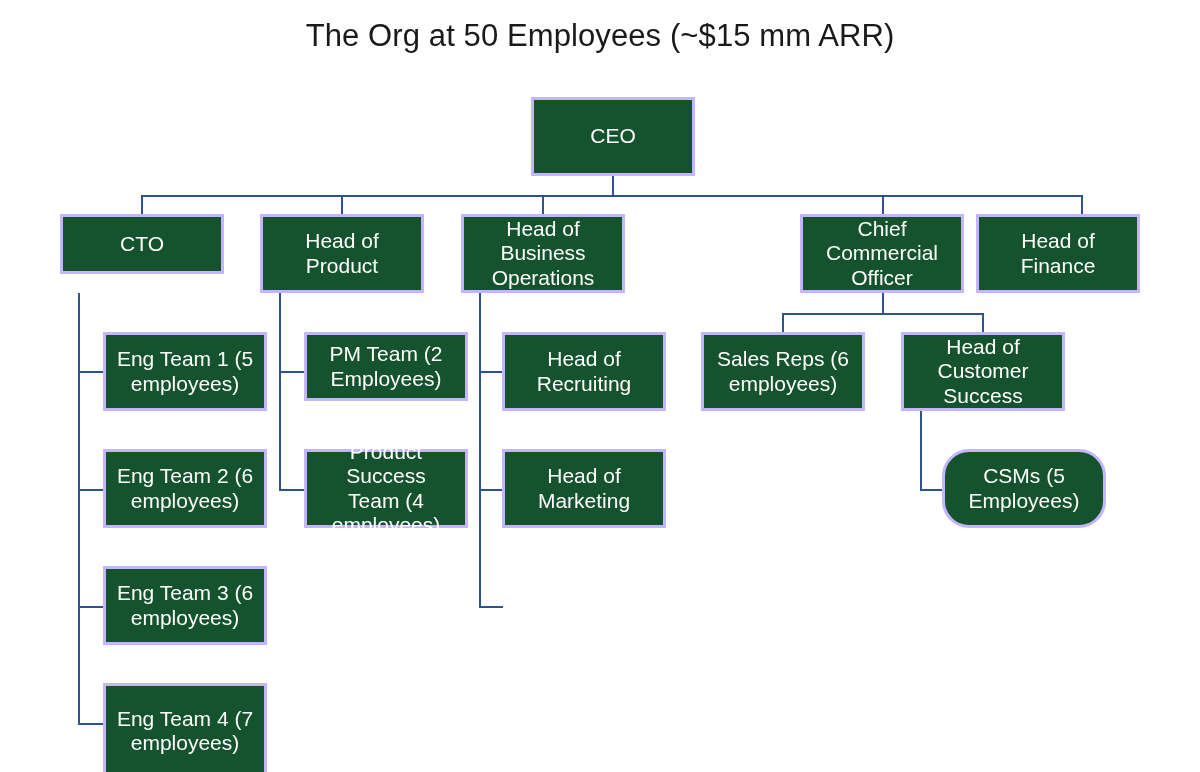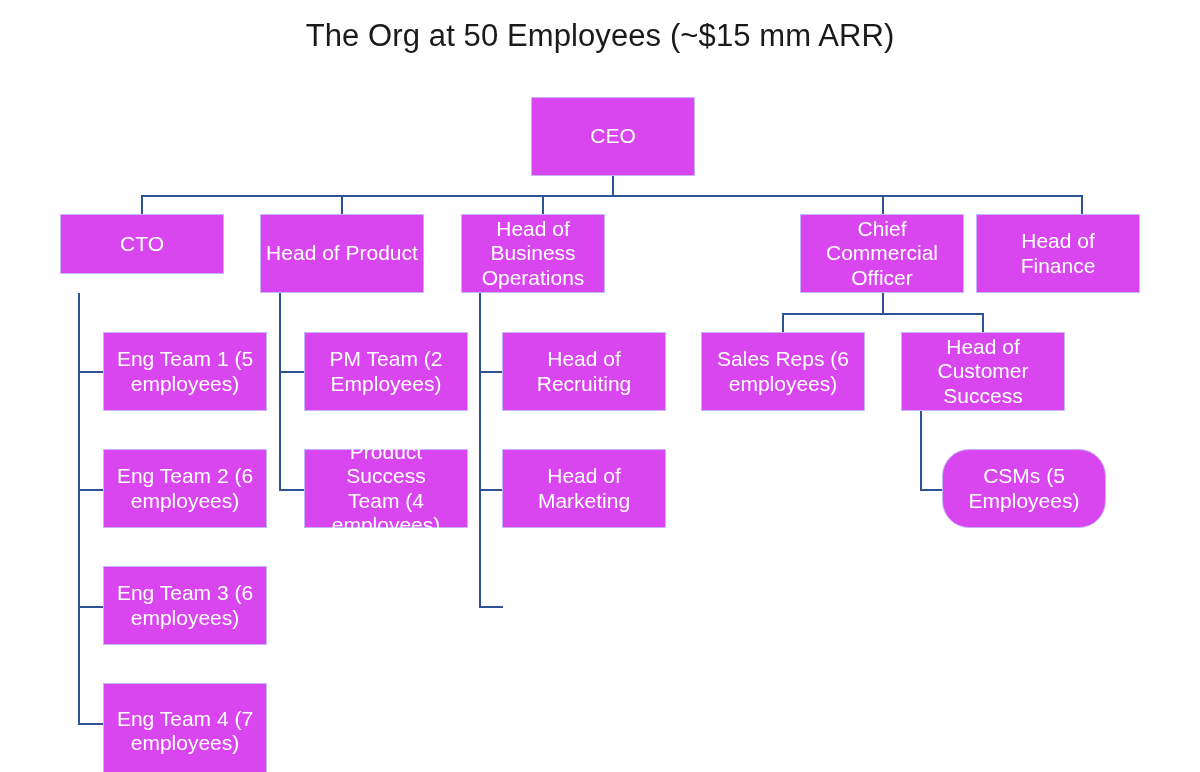--- a/index.html
+++ b/index.html
@@ -26,22 +26,22 @@
     text-align: center;
     font-size: 31px;
     color: #1a1a1a;
     font-weight: 400;
     letter-spacing: 0.1px;
     white-space: nowrap;
   }
   .node {
     position: absolute;
     box-sizing: border-box;
-    background: #d946ef;
-    border: 1px solid #c4b5fd;
+    background: #14532d;
+    border: 3px solid #c4b5fd;
     display: flex;
     align-items: center;
     justify-content: flex-start;
     text-align: center;
     color: #ffffff;
     font-size: 21px;
     line-height: 1.16;
     padding: 0 5px;
     z-index: 2;
   }
@@ -103,21 +103,21 @@
   </div>
 
   <div class="node" style="left:60px; top:214px; width:164px; height:60px;">
     <span class="node-label">CTO</span>
   </div>
 
   <div class="node" style="left:260px; top:214px; width:164px; height:79px;">
     <span class="node-label">Head of Product</span>
   </div>
 
-  <div class="node" style="left:461px; top:214px; width:144px; height:79px;">
+  <div class="node" style="left:461px; top:214px; width:164px; height:79px;">
     <span class="node-label">Head of Business
 Operations</span>
   </div>
 
   <div class="node" style="left:800px; top:214px; width:164px; height:79px;">
     <span class="node-label">Chief
 Commercial
 Officer</span>
   </div>
 
@@ -138,21 +138,21 @@
   <div class="node" style="left:103px; top:566px; width:164px; height:79px;">
     <span class="node-label">Eng Team 3 (6
 employees)</span>
   </div>
 
   <div class="node" style="left:103px; top:683px; width:164px; height:96px;">
     <span class="node-label">Eng Team 4 (7
 employees)</span>
   </div>
 
-  <div class="node" style="left:304px; top:332px; width:164px; height:79px;">
+  <div class="node" style="left:304px; top:332px; width:164px; height:69px;">
     <span class="node-label">PM Team (2
 Employees)</span>
   </div>
 
   <div class="node" style="left:304px; top:449px; width:164px; height:79px;">
     <span class="node-label">Product Success
 Team (4
 employees)</span>
   </div>
 

